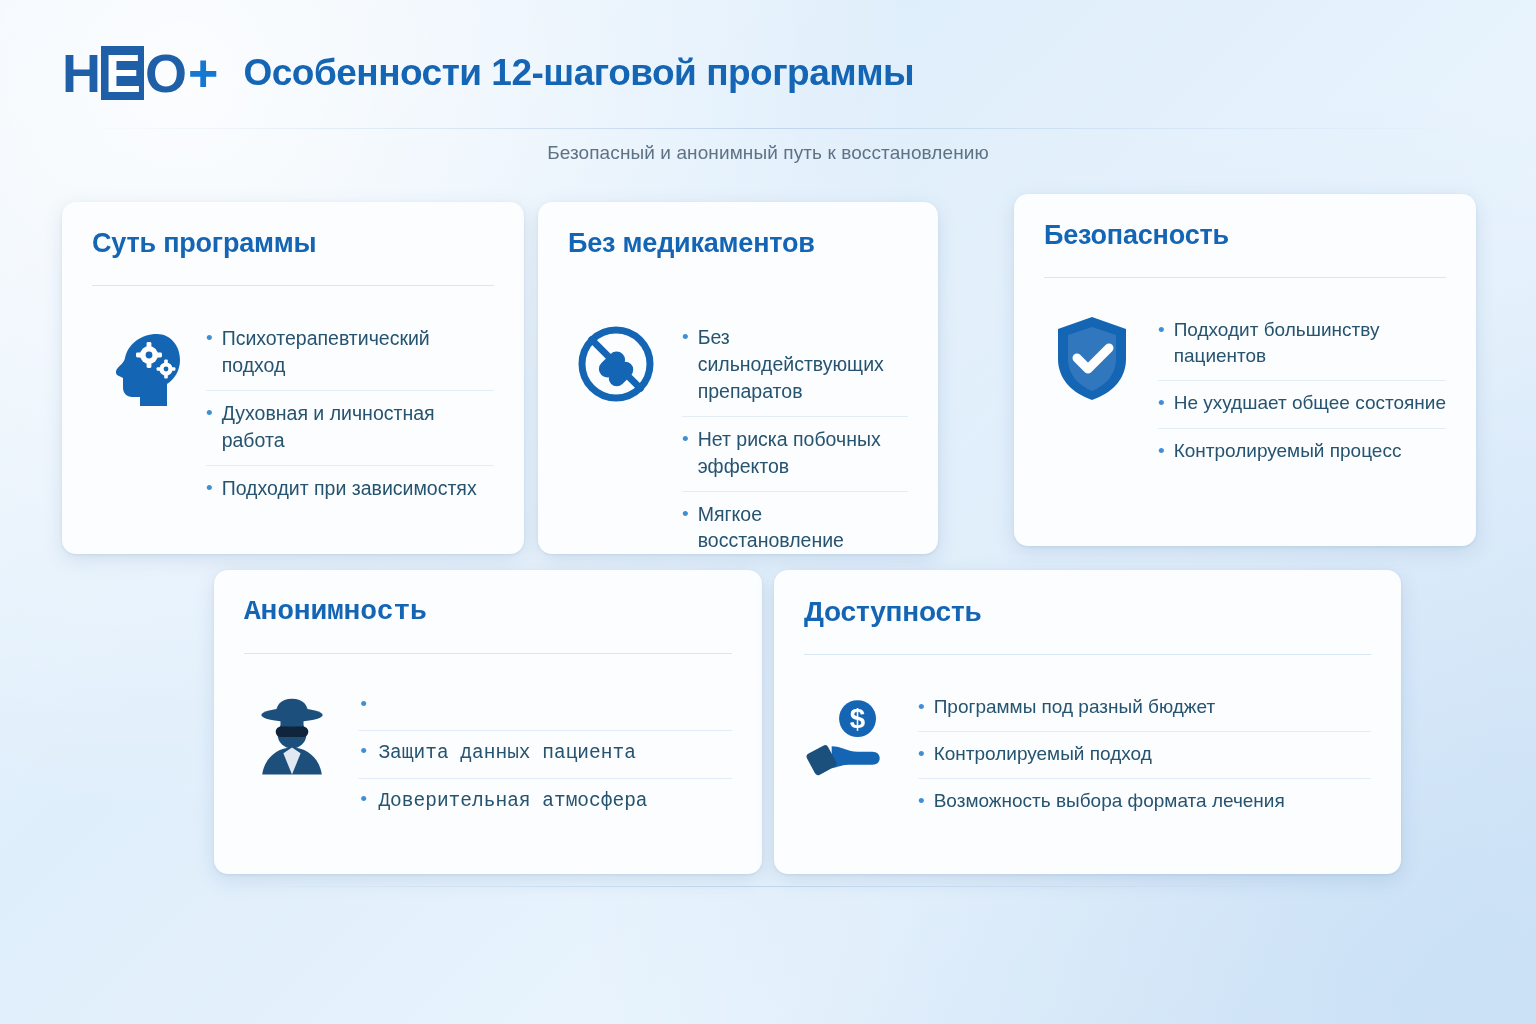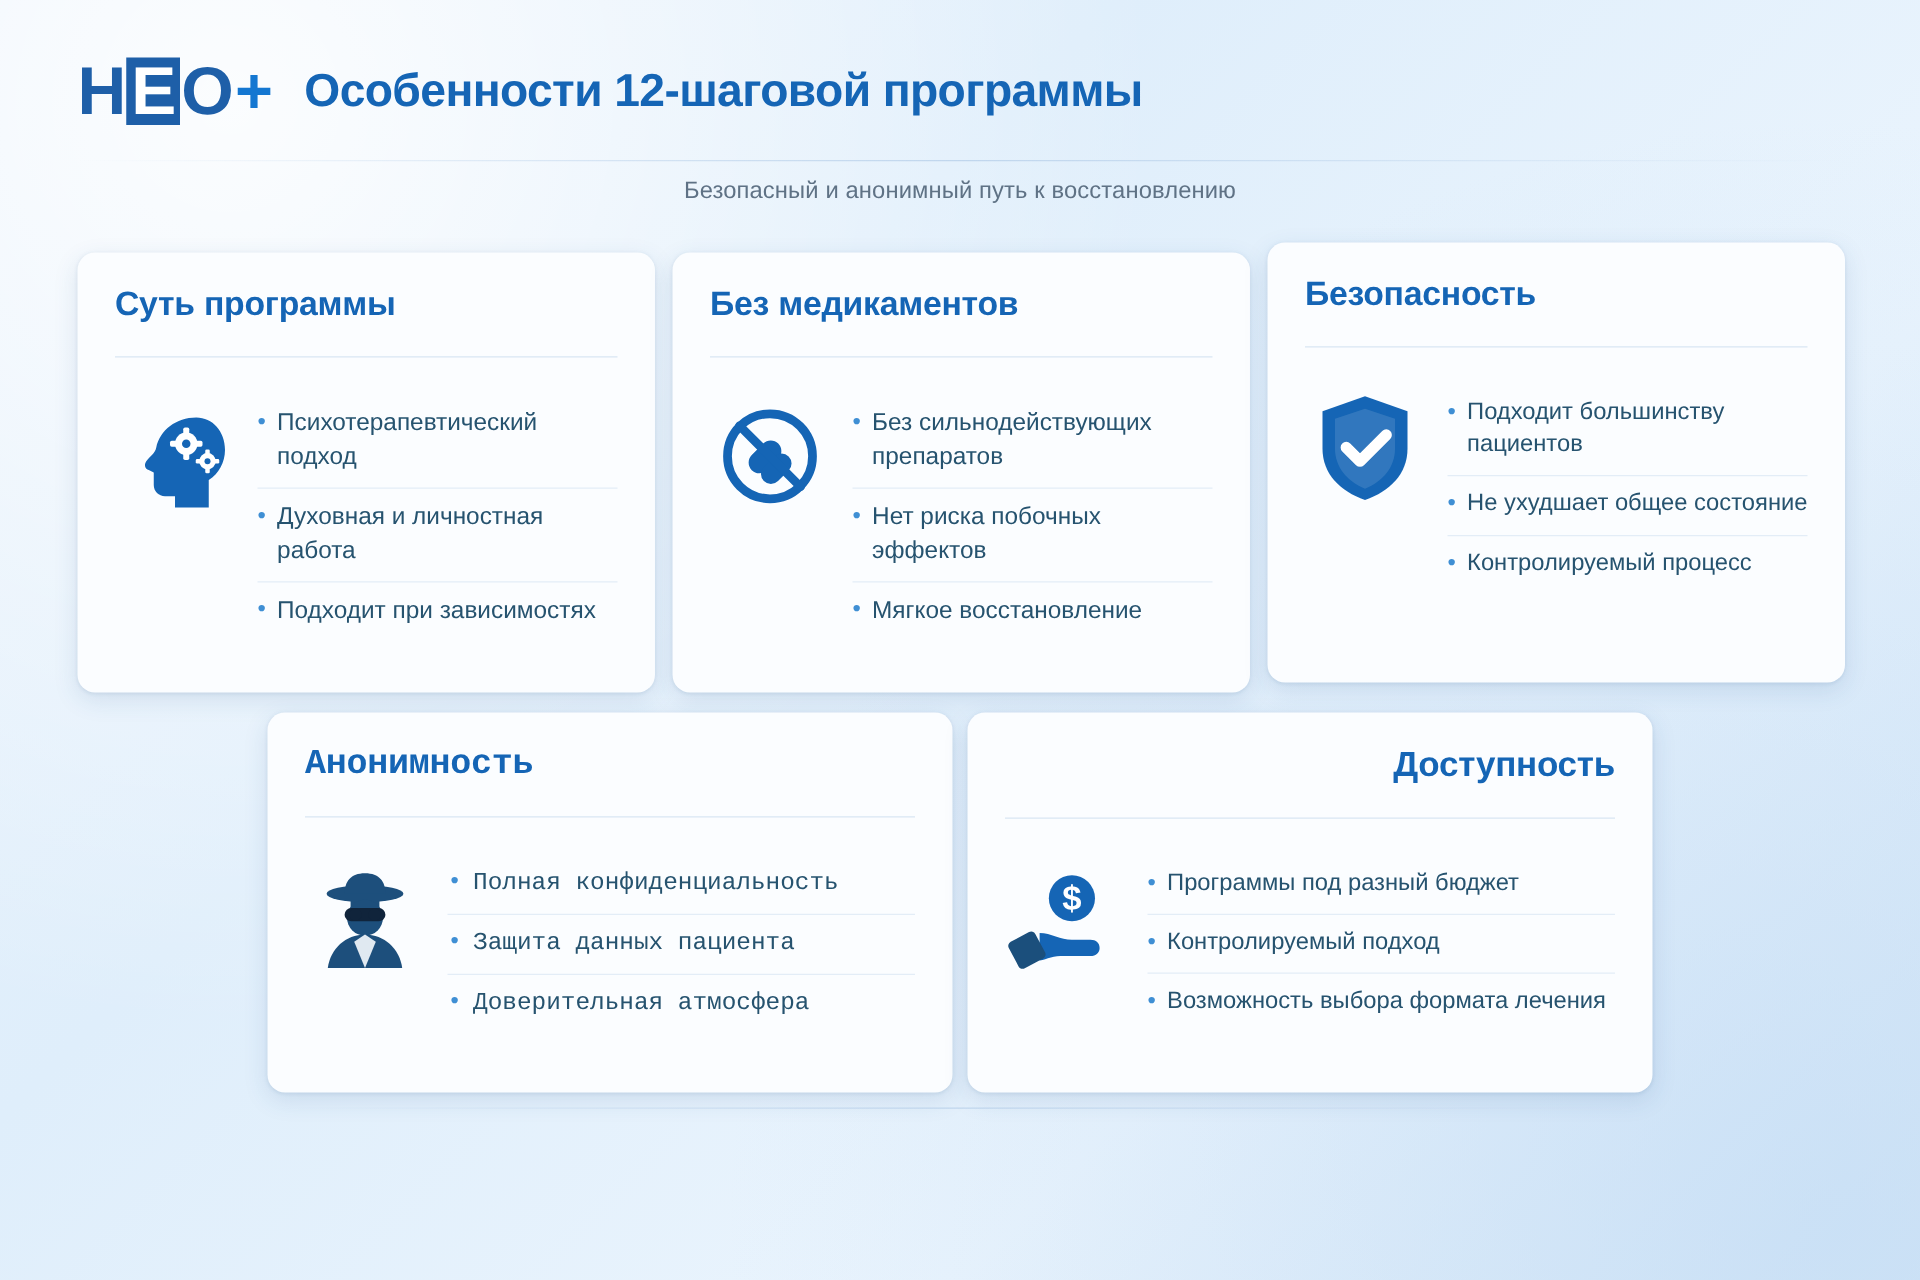--- a/index.html
+++ b/index.html
@@ -152,24 +152,24 @@
   .bullet:last-child { border-bottom: none; }
   .bullet .dot {
     color: #3f8fd4;
     font-size: 19px;
     line-height: 1.35;
     flex: 0 0 auto;
   }
 
   
   #card-1 { left: 62px;  top: 202px; width: 462px; height: 352px; }
-  #card-2 { left: 538px; top: 202px; width: 462px; height: 352px; }
+  #card-2 { left: 538px; top: 202px; width: 400px; height: 352px; }
   #card-3 { left: 1014px;top: 194px; width: 462px; height: 352px; }
   #card-4 { left: 214px; top: 570px; width: 548px; height: 304px; font-family: Liberation Mono, monospace; }
-  #card-5 { left: 774px; top: 570px; width: 548px; height: 304px; text-align: right; }
+  #card-5 { left: 774px; top: 570px; width: 627px; height: 304px; }
 
   #card-3 .bullet, #card-5 .bullet { font-size: 19px; }
   #card-4 .card-title, #card-5 .card-title { font-size: 28px; }
 
   svg { display: block; }
 </style>
 </head>
 <body>
 
 <div class="page">
@@ -303,21 +303,20 @@
           <rect x="33" y="36" width="34" height="11" rx="5.5" fill="#10243b"></rect>
           <circle cx="42" cy="41.5" r="5.2" fill="#10243b"></circle>
           <circle cx="58" cy="41.5" r="5.2" fill="#10243b"></circle>
           <path fill="#1d4f7c" d="M50 58c-16 0-29 12-31 28h62c-2-16-15-28-31-28z"></path>
           <path fill="#f6fafe" d="M50 58l-9 6 9 22 9-22-9-6z" opacity="0.9"></path>
         </svg>
       </div>
       <div class="bullets">
         <div class="bullet">
           <span class="dot">•</span>
-          <span>Полная конфиденциальность</span>
         </div>
         <div class="bullet">
           <span class="dot">•</span>
           <span>Защита данных пациента</span>
         </div>
         <div class="bullet">
           <span class="dot">•</span>
           <span>Доверительная атмосфера</span>
         </div>
       </div>

